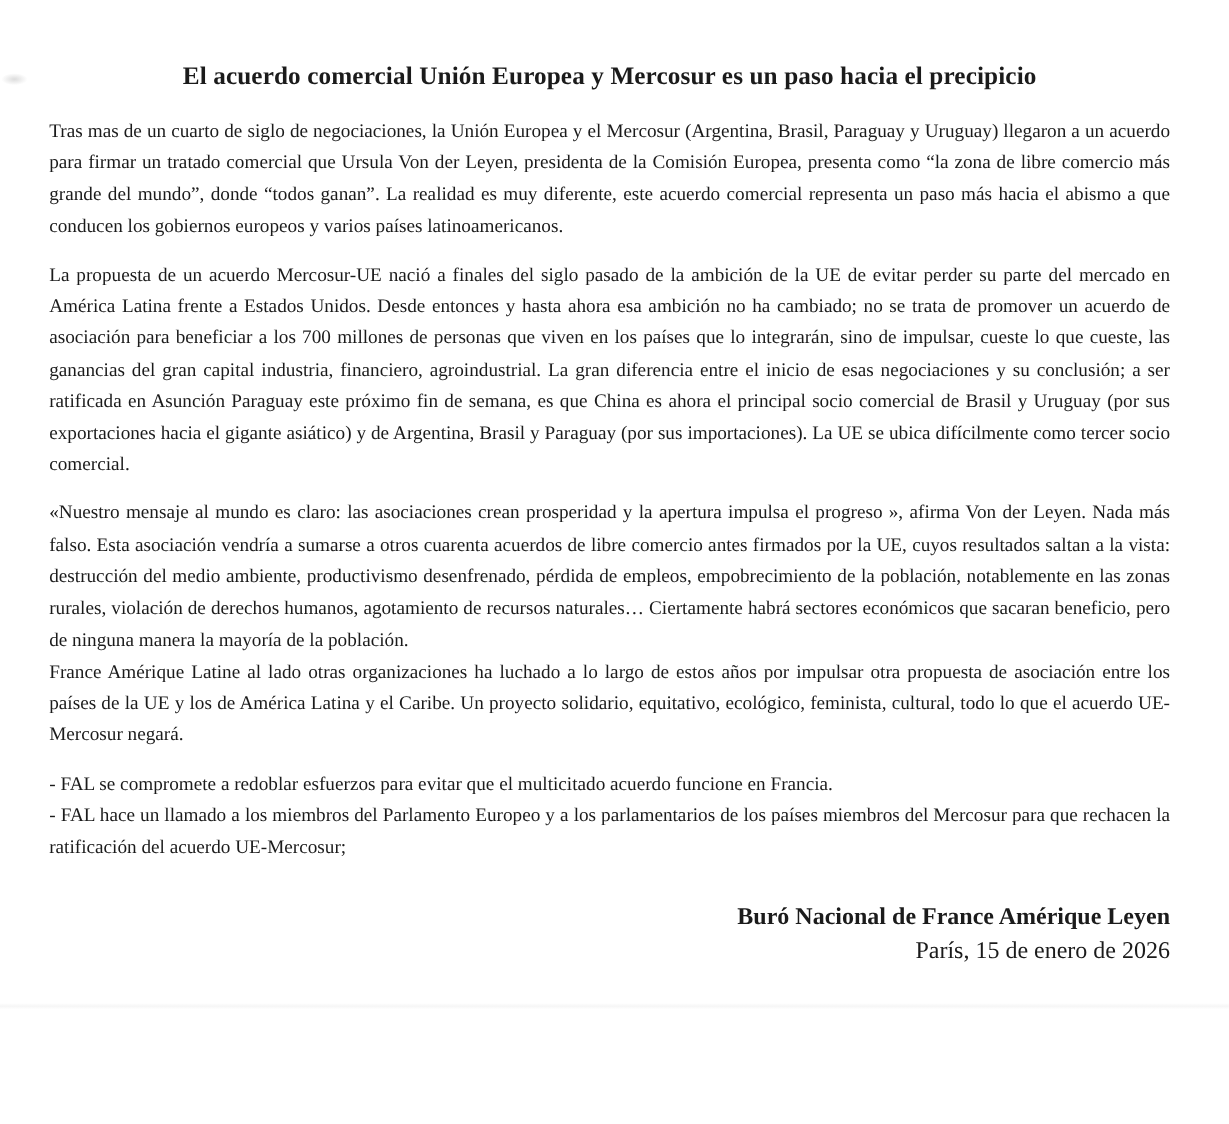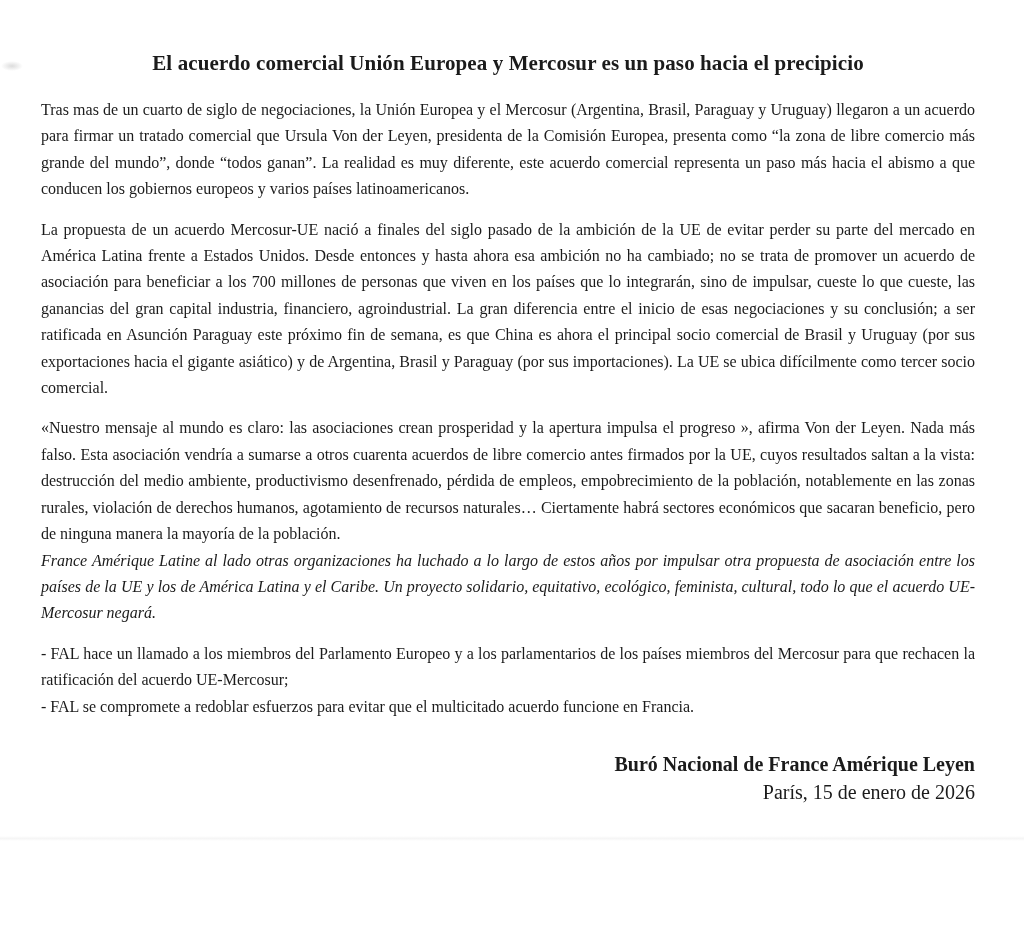--- a/index.html
+++ b/index.html
@@ -33,21 +33,20 @@
     letter-spacing: 0.1px;
   }
   .body-par {
     font-size: 16px;
     line-height: 26.4px;
     text-align: justify;
     margin: 14px 0 0 0;
   }
   .no-gap {
     margin-top: 0;
-    font-style: italic;
   }
   .bullets {
     margin-top: 14px;
   }
   .bullets .body-par {
     margin-top: 0;
   }
   .signature {
     margin-top: 30px;
     text-align: right;
@@ -93,22 +92,22 @@
 
   <p class="body-par">Tras mas de un cuarto de siglo de negociaciones, la Unión Europea y el Mercosur (Argentina, Brasil, Paraguay y Uruguay) llegaron a un acuerdo para firmar un tratado comercial que Ursula Von der Leyen, presidenta de la Comisión Europea, presenta como “la zona de libre comercio más grande del mundo”, donde “todos ganan”. La realidad es muy diferente, este acuerdo comercial representa un paso más hacia el abismo a que conducen los gobiernos europeos y varios países latinoamericanos.</p>
 
   <p class="body-par">La propuesta de un acuerdo Mercosur-UE nació a finales del siglo pasado de la ambición de la UE de evitar perder su parte del mercado en América Latina frente a Estados Unidos. Desde entonces y hasta ahora esa ambición no ha cambiado; no se trata de promover un acuerdo de asociación para beneficiar a los 700 millones de personas que viven en los países que lo integrarán, sino de impulsar, cueste lo que cueste, las ganancias del gran capital industria, financiero, agroindustrial. La gran diferencia entre el inicio de esas negociaciones y su conclusión; a ser ratificada en Asunción Paraguay este próximo fin de semana, es que China es ahora el principal socio comercial de Brasil y Uruguay (por sus exportaciones hacia el gigante asiático) y de Argentina, Brasil y Paraguay (por sus importaciones). La UE se ubica difícilmente como tercer socio comercial.</p>
 
   <p class="body-par">«Nuestro mensaje al mundo es claro: las asociaciones crean prosperidad y la apertura impulsa el progreso », afirma Von der Leyen. Nada más falso. Esta asociación vendría a sumarse a otros cuarenta acuerdos de libre comercio antes firmados por la UE, cuyos resultados saltan a la vista: destrucción del medio ambiente, productivismo desenfrenado, pérdida de empleos, empobrecimiento de la población, notablemente en las zonas rurales, violación de derechos humanos, agotamiento de recursos naturales… Ciertamente habrá sectores económicos que sacaran beneficio, pero de ninguna manera la mayoría de la población.</p>
 
   <p class="body-par no-gap">France Amérique Latine al lado otras organizaciones ha luchado a lo largo de estos años por impulsar otra propuesta de asociación entre los países de la UE y los de América Latina y el Caribe. Un proyecto solidario, equitativo, ecológico, feminista, cultural, todo lo que el acuerdo UE-Mercosur negará.</p>
 
   <div class="bullets">
+    <p class="body-par">- FAL se compromete a redoblar esfuerzos para evitar que el multicitado acuerdo funcione en Francia.</p>
     <p class="body-par">- FAL hace un llamado a los miembros del Parlamento Europeo y a los parlamentarios de los países miembros del Mercosur para que rechacen la ratificación del acuerdo UE-Mercosur;</p>
-    <p class="body-par">- FAL se compromete a redoblar esfuerzos para evitar que el multicitado acuerdo funcione en Francia.</p>
   </div>
 
   <div class="signature">
     <p class="sig-name">Buró Nacional de France Amérique Leyen</p>
     <p class="sig-date">París, 15 de enero de 2026</p>
   </div>
 
 </main>
 
 </body></html>

